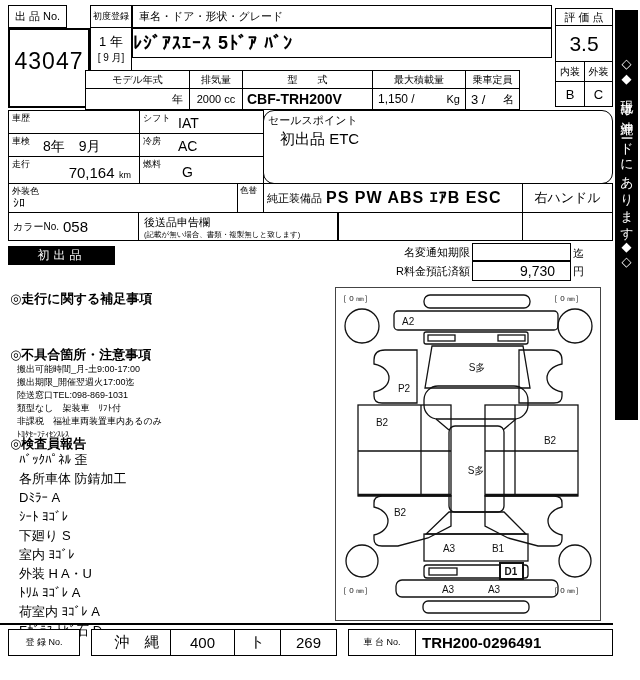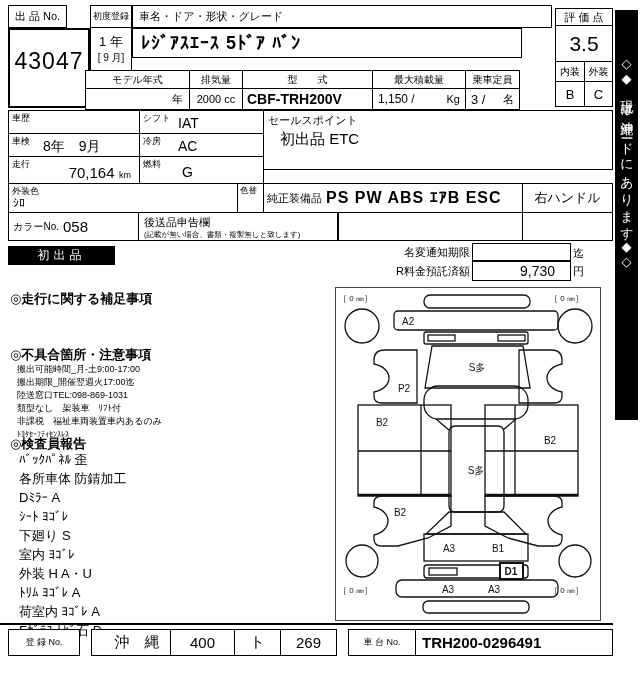--- a/index.html
+++ b/index.html
@@ -31,21 +31,21 @@
     <div style="text-align:center;margin-top:18px;font-size:23px;letter-spacing:1px;">43047</div>
   </div>
 
   <div class="cell hdr" style="left:90px;top:5px;width:42px;height:23px;font-size:9px;">初度登録</div>
   <div class="cell" style="left:90px;top:28px;width:42px;height:43px;border-top:none;">
     <div style="text-align:center;margin-top:5px;font-size:13px;">1 年</div>
     <div style="text-align:center;font-size:10px;">[ 9 月]</div>
   </div>
 
   <div class="cell" style="left:132px;top:5px;width:420px;height:23px;font-size:11px;display:flex;align-items:center;padding-left:6px;">車名・ドア・形状・グレード</div>
-  <div class="cell" style="left:132px;top:28px;width:390px;height:30px;display:flex;align-items:center;padding-left:8px;font-size:18px;font-weight:bold;letter-spacing:1px;">ﾚｼﾞｱｽｴｰｽ 5ﾄﾞｱ ﾊﾞﾝ</div>
+  <div class="cell" style="left:132px;top:28px;width:420px;height:30px;display:flex;align-items:center;padding-left:0;font-size:18px;font-weight:bold;letter-spacing:1px;">ﾚｼﾞｱｽｴｰｽ 5ﾄﾞｱ ﾊﾞﾝ</div>
 
   <div class="cell hdr" style="left:85px;top:70px;width:105px;height:19px;">モデル年式</div>
   <div class="cell hdr" style="left:189px;top:70px;width:54px;height:19px;">排気量</div>
   <div class="cell hdr" style="left:242px;top:70px;width:131px;height:19px;">型　　式</div>
   <div class="cell hdr" style="left:372px;top:70px;width:94px;height:19px;">最大積載量</div>
   <div class="cell hdr" style="left:465px;top:70px;width:55px;height:19px;">乗車定員</div>
 
   <div class="cell" style="left:85px;top:88px;width:105px;height:22px;font-size:11px;display:flex;align-items:center;justify-content:flex-end;padding-right:6px;">年</div>
   <div class="cell ctr" style="left:189px;top:88px;width:54px;height:22px;font-size:11px;">2000 cc</div>
   <div class="cell" style="left:242px;top:88px;width:131px;height:22px;font-size:14px;font-weight:bold;display:flex;align-items:center;padding-left:4px;">CBF-TRH200V</div>
@@ -104,21 +104,21 @@
 
   <div class="cell" style="left:8px;top:212px;width:132px;height:29px;display:flex;align-items:center;padding-left:4px;gap:4px;">
     <span style="font-size:10px;">カラーNo.</span>
     <span style="font-size:15px;">058</span>
   </div>
   <div class="cell" style="left:138px;top:212px;width:200px;height:29px;padding:2px 0 0 5px;">
     <div style="font-size:11px;">後送品申告欄</div>
     <div style="font-size:7.5px;">(記載が無い場合、書類・複製無しと致します)</div>
   </div>
 
-  <div class="cell" style="left:263px;top:110px;width:350px;height:60px;">
+  <div class="cell" style="left:263px;top:110px;width:350px;height:74px;border-radius:11px;">
     <div style="font-size:11px;padding:2px 0 0 4px;">セールスポイント</div>
     <div style="font-size:15px;padding:2px 0 0 16px;">初出品 ETC</div>
   </div>
   <div class="cell" style="left:263px;top:183px;width:260px;height:30px;display:flex;align-items:center;">
     <span style="font-size:11px;padding-left:3px;">純正装備品</span>
     <span style="font-size:16px;font-weight:bold;padding-left:4px;letter-spacing:1px;">PS PW ABS ｴｱB ESC</span>
   </div>
   <div class="cell ctr" style="left:522px;top:183px;width:91px;height:30px;font-size:13px;">右ハンドル</div>
   <div class="cell" style="left:338px;top:212px;width:185px;height:29px;"></div>
   <div class="cell" style="left:522px;top:212px;width:91px;height:29px;"></div>

